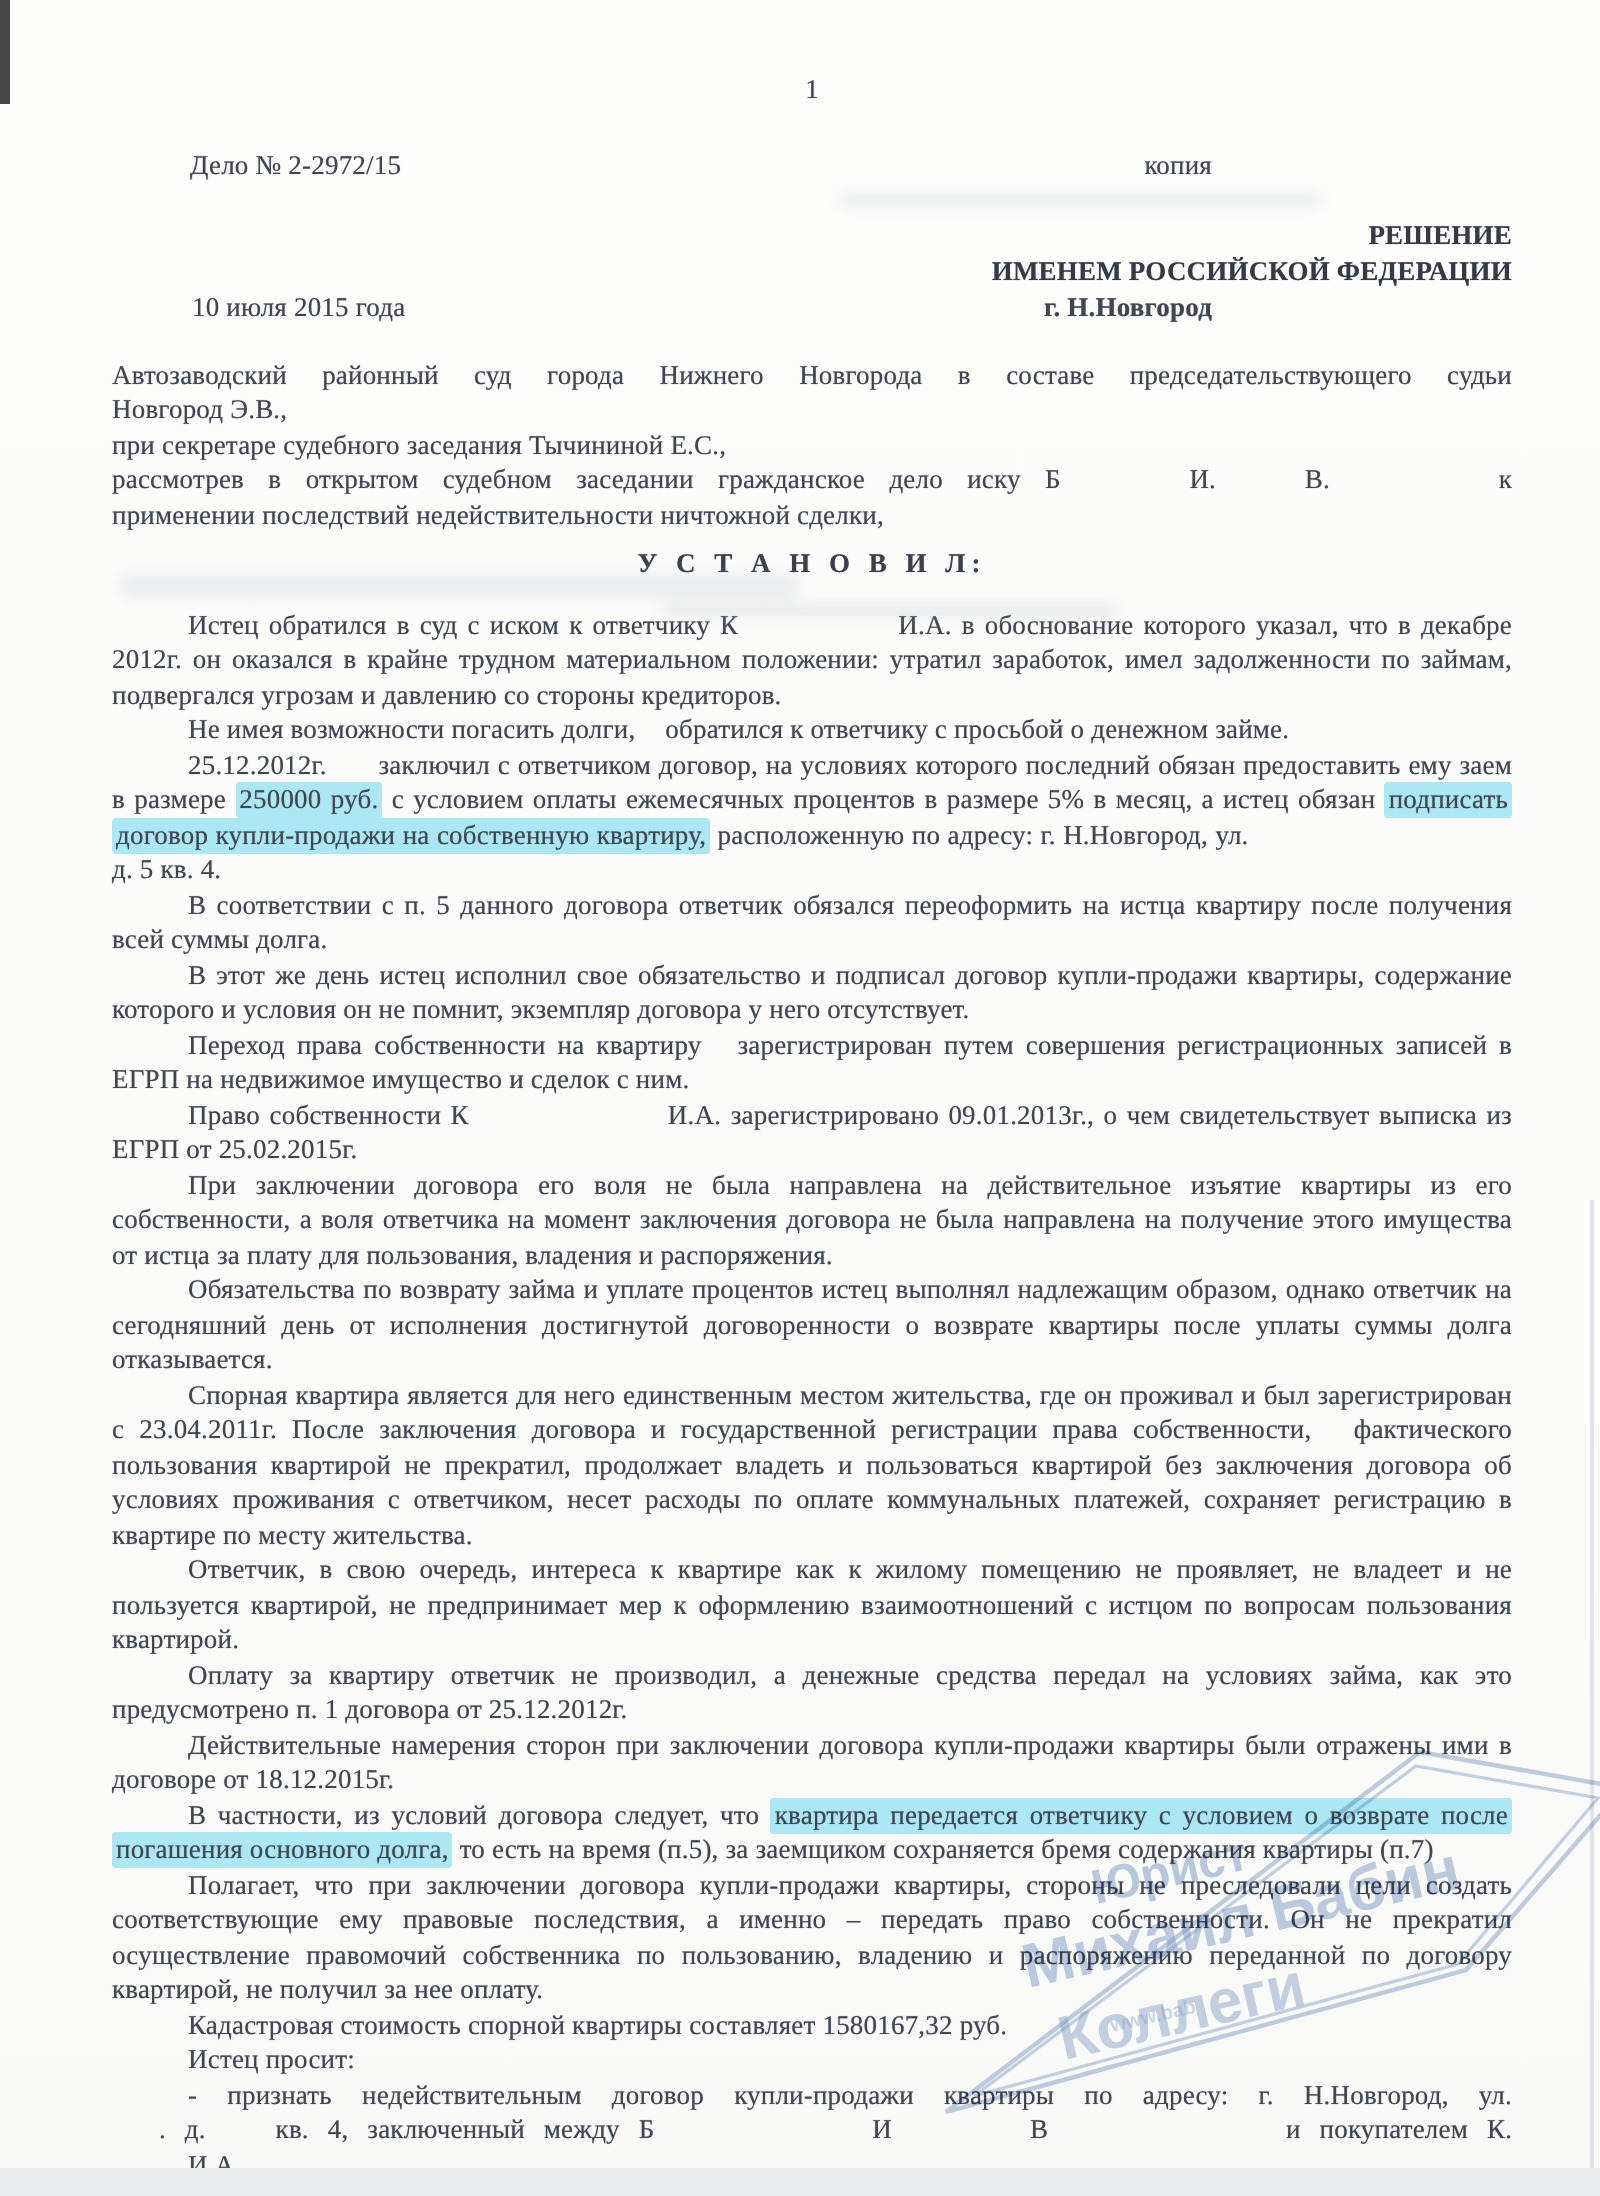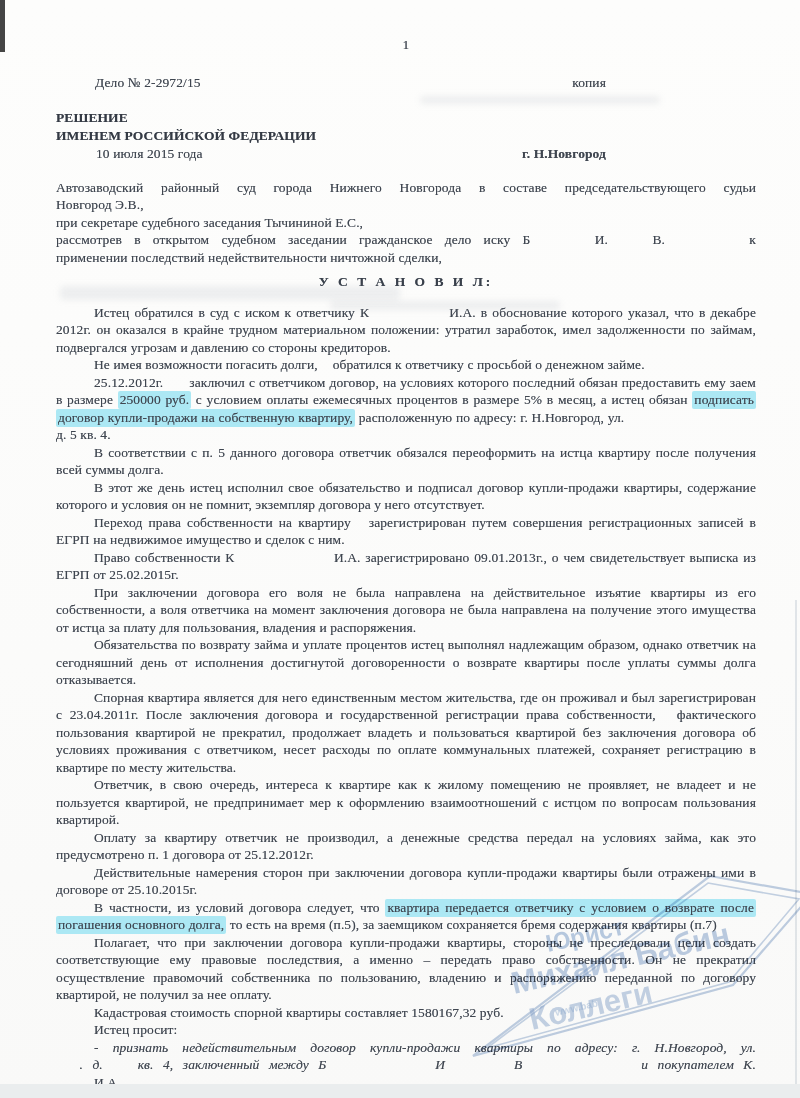--- a/index.html
+++ b/index.html
@@ -14,33 +14,33 @@
     background:linear-gradient(180deg,#fdfdfc 0%,#fbfbfa 60%,#f9f9f8 100%);
   }
   .content{
     position:absolute;left:56px;top:36px;width:700px;
     font-size:13.5px;line-height:17.5px;letter-spacing:.1px;
     text-shadow:0 0 .5px rgba(64,70,82,.55);
   }
   .page-number{text-align:center;font-size:13.5px;margin-bottom:20px;}
   .case-row{display:flex;justify-content:space-between;margin-bottom:18px;margin-left:39px;}
   .copy-label{margin-right:150px;}
-  .title-block{text-align:left;font-weight:bold;color:#343a44;}
+  .title-block{text-align:right;font-weight:bold;color:#343a44;}
   .date-row{display:flex;justify-content:space-between;margin-top:1px;margin-bottom:16px;}
   .date-left{margin-left:40px;}
   .city-right{margin-right:150px;font-weight:bold;}
   .intro-line{text-align:justify;}
   .stretch{text-align:justify;text-align-last:justify;}
   .section-heading{
     text-align:center;font-weight:bold;letter-spacing:3px;
     margin:7px 0 13px 0;color:#39404b;
   }
   .para{margin:0;text-align:justify;text-indent:38px;}
   .para.left{text-align:left;text-align-last:auto;}
-  .para.stretch{text-align:justify;text-align-last:justify;font-style:italic;}
+  .para.stretch{text-align:justify;text-align-last:justify;}
   .gap{display:inline-block;height:1px;}
   .hl{
     background:#ace8f4;border-radius:2px;padding:1px 2px 2px 2px;
     box-decoration-break:clone;-webkit-box-decoration-break:clone;
   }
   
   .artifact-corner{position:absolute;left:0;top:0;width:5px;height:52px;background:#454545;}
   .artifact-bottom{position:absolute;left:0;top:1084px;width:800px;height:14px;background:#eaedee;}
   .artifact-rightline{position:absolute;left:795px;top:600px;width:2px;height:484px;background:rgba(175,185,198,.35);}
   .smudge{position:absolute;background:rgba(150,158,170,.14);filter:blur(3px);border-radius:4px;}
@@ -90,21 +90,21 @@
         <p class="para"><span>25.12.2012г.</span> <span class="gap" style="width: 18px;"></span> <span>заключил с ответчиком договор, на условиях которого последний обязан предоставить ему заем в размере</span> <span class="hl">250000 руб.</span> <span>с условием оплаты ежемесячных процентов в размере 5% в месяц, а истец обязан</span> <span class="hl">подписать договор купли-продажи на собственную квартиру,</span> <span>расположенную по адресу: г. Н.Новгород, ул.</span> <span class="gap" style="width: 130px;"></span> <span>д. 5 кв. 4.</span></p>
         <p class="para"><span>В соответствии с п. 5 данного договора ответчик обязался переоформить на истца квартиру после получения всей суммы долга.</span></p>
         <p class="para"><span>В этот же день истец исполнил свое обязательство и подписал договор купли-продажи квартиры, содержание которого и условия он не помнит, экземпляр договора у него отсутствует.</span></p>
         <p class="para"><span>Переход права собственности на квартиру</span> <span class="gap" style="width: 6px;"></span> <span>зарегистрирован путем совершения регистрационных записей в ЕГРП на недвижимое имущество и сделок с ним.</span></p>
         <p class="para"><span>Право собственности К</span> <span class="gap" style="width: 90px;"></span> <span>И.А. зарегистрировано 09.01.2013г., о чем свидетельствует выписка из ЕГРП от 25.02.2015г.</span></p>
         <p class="para"><span>При заключении договора его воля не была направлена на действительное изъятие квартиры из его собственности, а воля ответчика на момент заключения договора не была направлена на получение этого имущества от истца за плату для пользования, владения и распоряжения.</span></p>
         <p class="para"><span>Обязательства по возврату займа и уплате процентов истец выполнял надлежащим образом, однако ответчик на сегодняшний день от исполнения достигнутой договоренности о возврате квартиры после уплаты суммы долга отказывается.</span></p>
         <p class="para"><span>Спорная квартира является для него единственным местом жительства, где он проживал и был зарегистрирован с 23.04.2011г. После заключения договора и государственной регистрации права собственности,</span> <span class="gap" style="width: 6px;"></span> <span>фактического пользования квартирой не прекратил, продолжает владеть и пользоваться квартирой без заключения договора об условиях проживания с ответчиком, несет расходы по оплате коммунальных платежей, сохраняет регистрацию в квартире по месту жительства.</span></p>
         <p class="para"><span>Ответчик, в свою очередь, интереса к квартире как к жилому помещению не проявляет, не владеет и не пользуется квартирой, не предпринимает мер к оформлению взаимоотношений с истцом по вопросам пользования квартирой.</span></p>
         <p class="para"><span>Оплату за квартиру ответчик не производил, а денежные средства передал на условиях займа, как это предусмотрено п. 1 договора от 25.12.2012г.</span></p>
-        <p class="para"><span>Действительные намерения сторон при заключении договора купли-продажи квартиры были отражены ими в договоре от 25.10.2015г.</span></p>
+        <p class="para"><span>Действительные намерения сторон при заключении договора купли-продажи квартиры были отражены ими в договоре от 18.12.2015г.</span></p>
         <p class="para"><span>В частности, из условий договора следует, что</span> <span class="hl">квартира передается ответчику с условием о возврате после погашения основного долга,</span> <span>то есть на время (п.5), за заемщиком сохраняется бремя содержания квартиры (п.7)</span></p>
         <p class="para"><span>Полагает, что при заключении договора купли-продажи квартиры, стороны не преследовали цели создать соответствующие ему правовые последствия, а именно – передать право собственности. Он не прекратил осуществление правомочий собственника по пользованию, владению и распоряжению переданной по договору квартирой, не получил за нее оплату.</span></p>
         <p class="para"><span>Кадастровая стоимость спорной квартиры составляет 1580167,32 руб.</span></p>
         <p class="para"><span>Истец просит:</span></p>
         <p class="para stretch"><span>- признать недействительным договор купли-продажи квартиры по адресу: г. Н.Новгород, ул.</span><br><span class="gap" style="width: 14px;"></span> <span>. д.</span> <span class="gap" style="width: 16px;"></span> <span>кв. 4, заключенный между Б</span> <span class="gap" style="width: 90px;"></span> <span>И</span> <span class="gap" style="width: 50px;"></span> <span>В</span> <span class="gap" style="width: 100px;"></span> <span>и покупателем К.</span></p>
         <p class="para left"><span>И</span>  <span>А</span></p>
       </div>
   </div>
 
   <div class="artifact-corner"></div>

